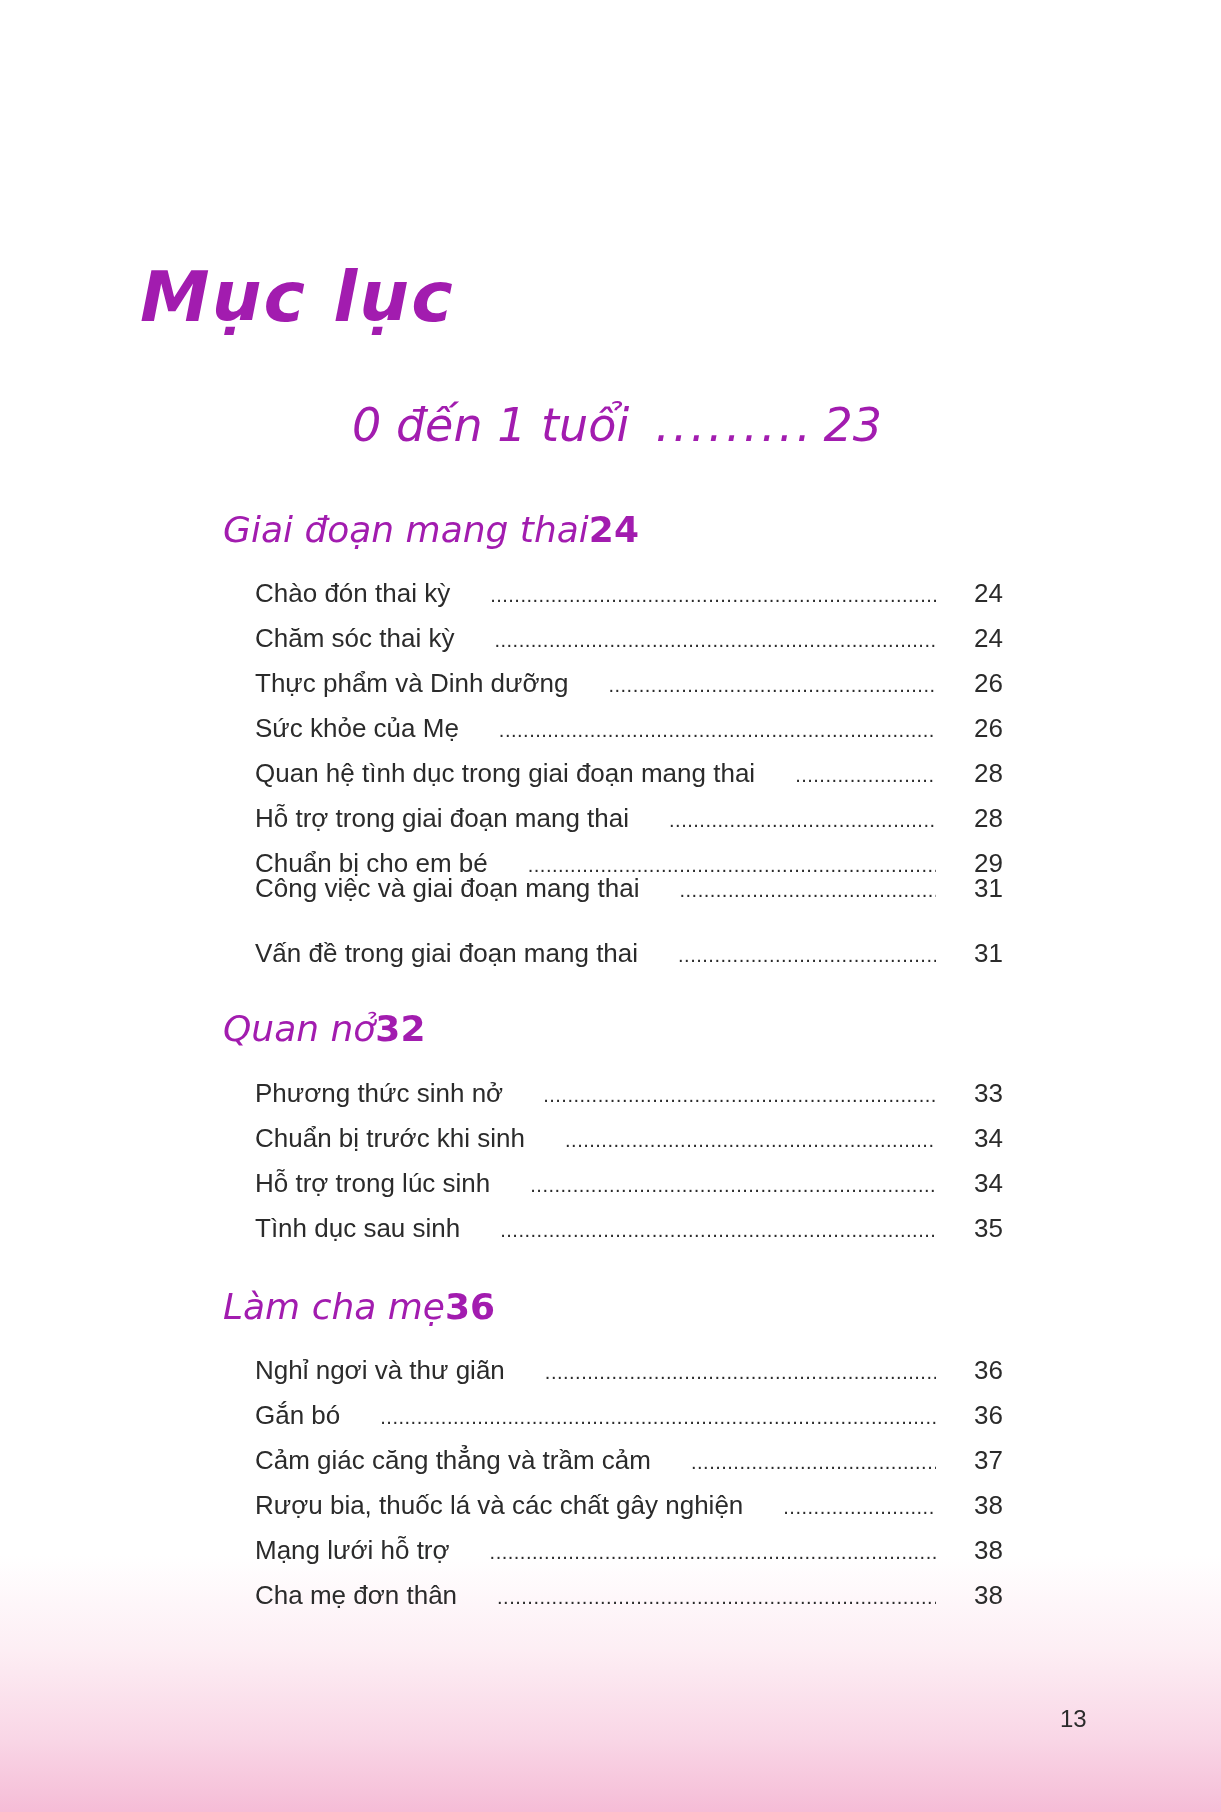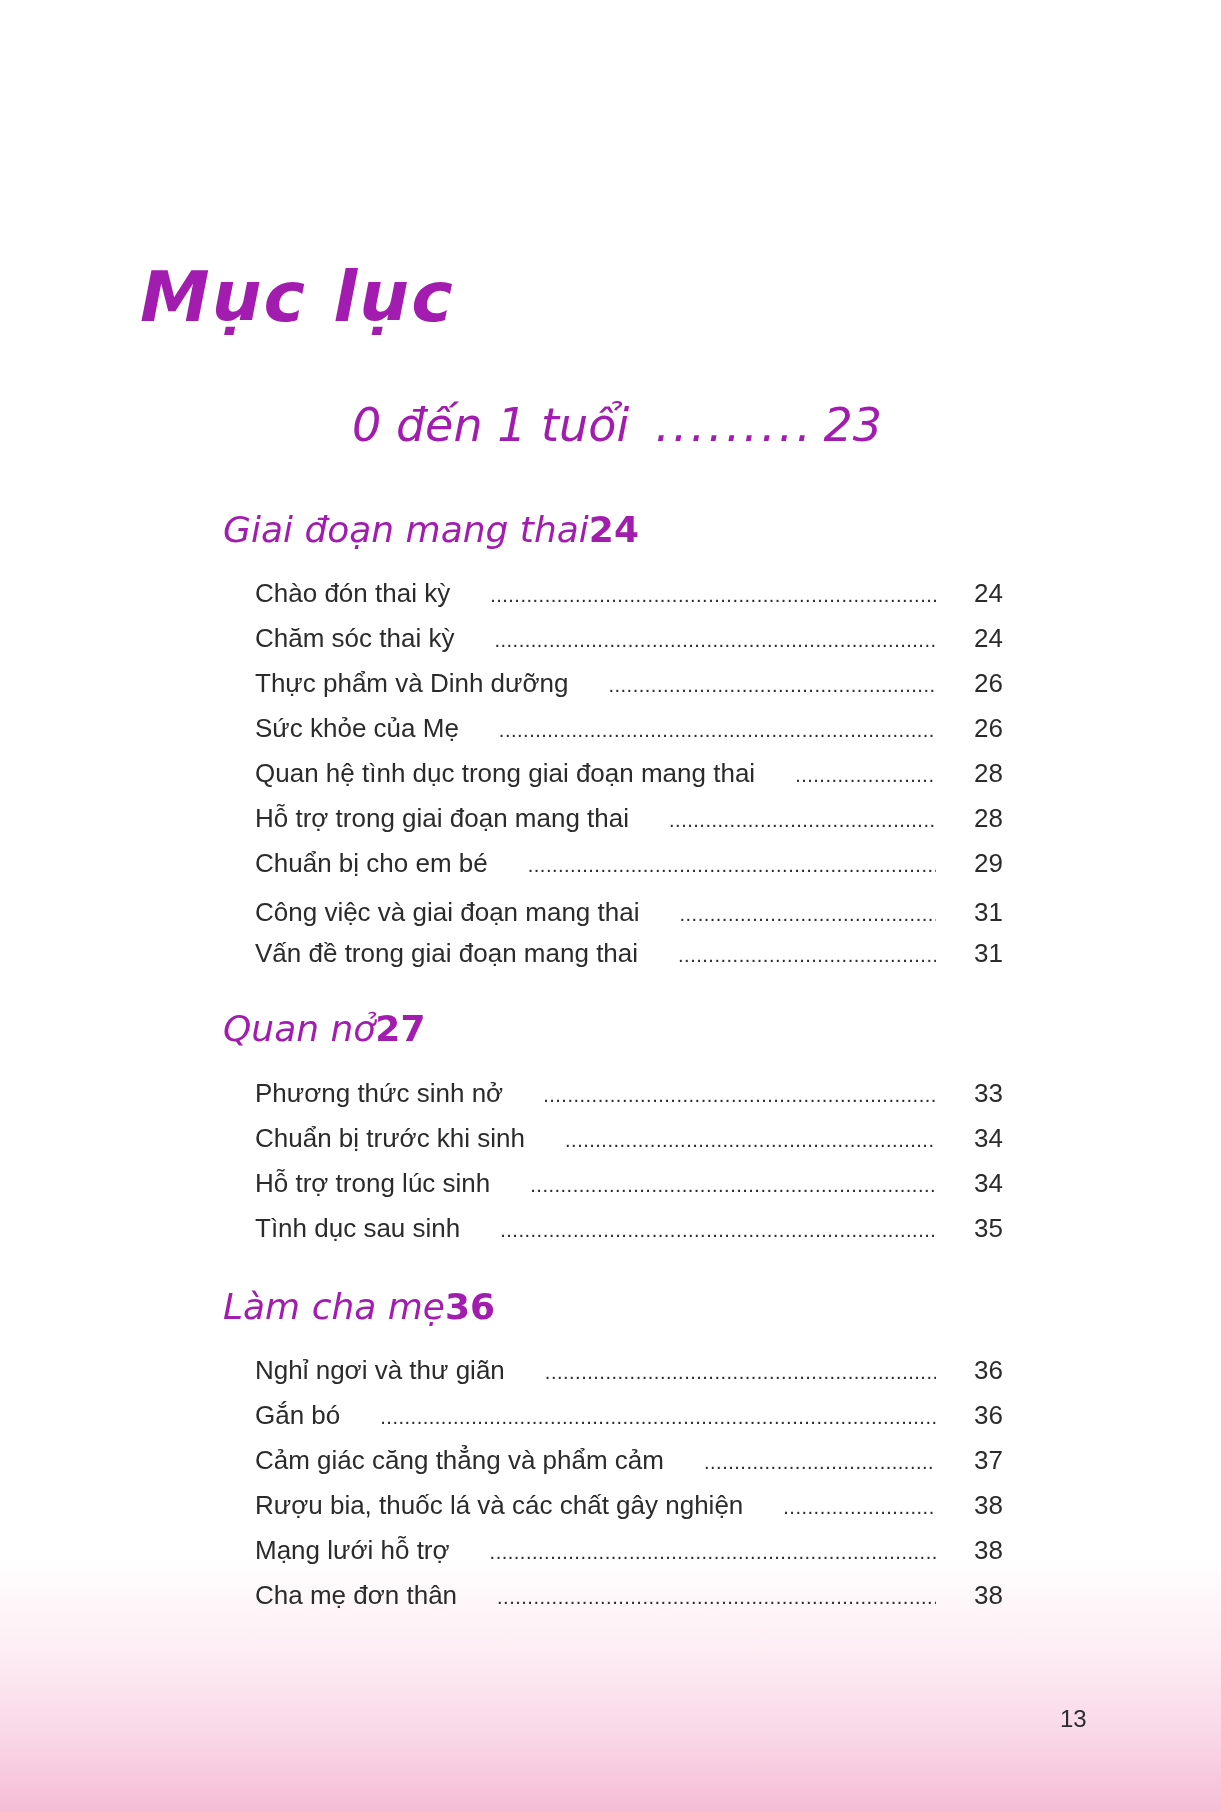--- a/index.html
+++ b/index.html
@@ -91,34 +91,34 @@
 <div class="entry" style="top:801px">
     <span class="label">Hỗ trợ trong giai đoạn mang thai</span>
     <span class="leader"></span>
     <span class="page">28</span>
   </div>
 <div class="entry" style="top:846px">
     <span class="label">Chuẩn bị cho em bé</span>
     <span class="leader"></span>
     <span class="page">29</span>
   </div>
-<div class="entry" style="top:895px">
+<div class="entry" style="top:871px">
     <span class="label">Công việc và giai đoạn mang thai</span>
     <span class="leader"></span>
     <span class="page">31</span>
   </div>
 <div class="entry" style="top:936px">
     <span class="label">Vấn đề trong giai đoạn mang thai</span>
     <span class="leader"></span>
     <span class="page">31</span>
   </div>
 
 <div class="section-heading hand" style="top:1006px">
   <span>Quan nở</span>
-  <span class="num">27</span>
+  <span class="num">32</span>
 </div>
 <div class="entry" style="top:1076px">
     <span class="label">Phương thức sinh nở</span>
     <span class="leader"></span>
     <span class="page">33</span>
   </div>
 <div class="entry" style="top:1121px">
     <span class="label">Chuẩn bị trước khi sinh</span>
     <span class="leader"></span>
     <span class="page">34</span>
@@ -142,21 +142,21 @@
     <span class="label">Nghỉ ngơi và thư giãn</span>
     <span class="leader"></span>
     <span class="page">36</span>
   </div>
 <div class="entry" style="top:1398px">
     <span class="label">Gắn bó</span>
     <span class="leader"></span>
     <span class="page">36</span>
   </div>
 <div class="entry" style="top:1443px">
-    <span class="label">Cảm giác căng thẳng và phẩm cảm</span>
+    <span class="label">Cảm giác căng thẳng và trầm cảm</span>
     <span class="leader"></span>
     <span class="page">37</span>
   </div>
 <div class="entry" style="top:1488px">
     <span class="label">Rượu bia, thuốc lá và các chất gây nghiện</span>
     <span class="leader"></span>
     <span class="page">38</span>
   </div>
 <div class="entry" style="top:1533px">
     <span class="label">Mạng lưới hỗ trợ</span>

